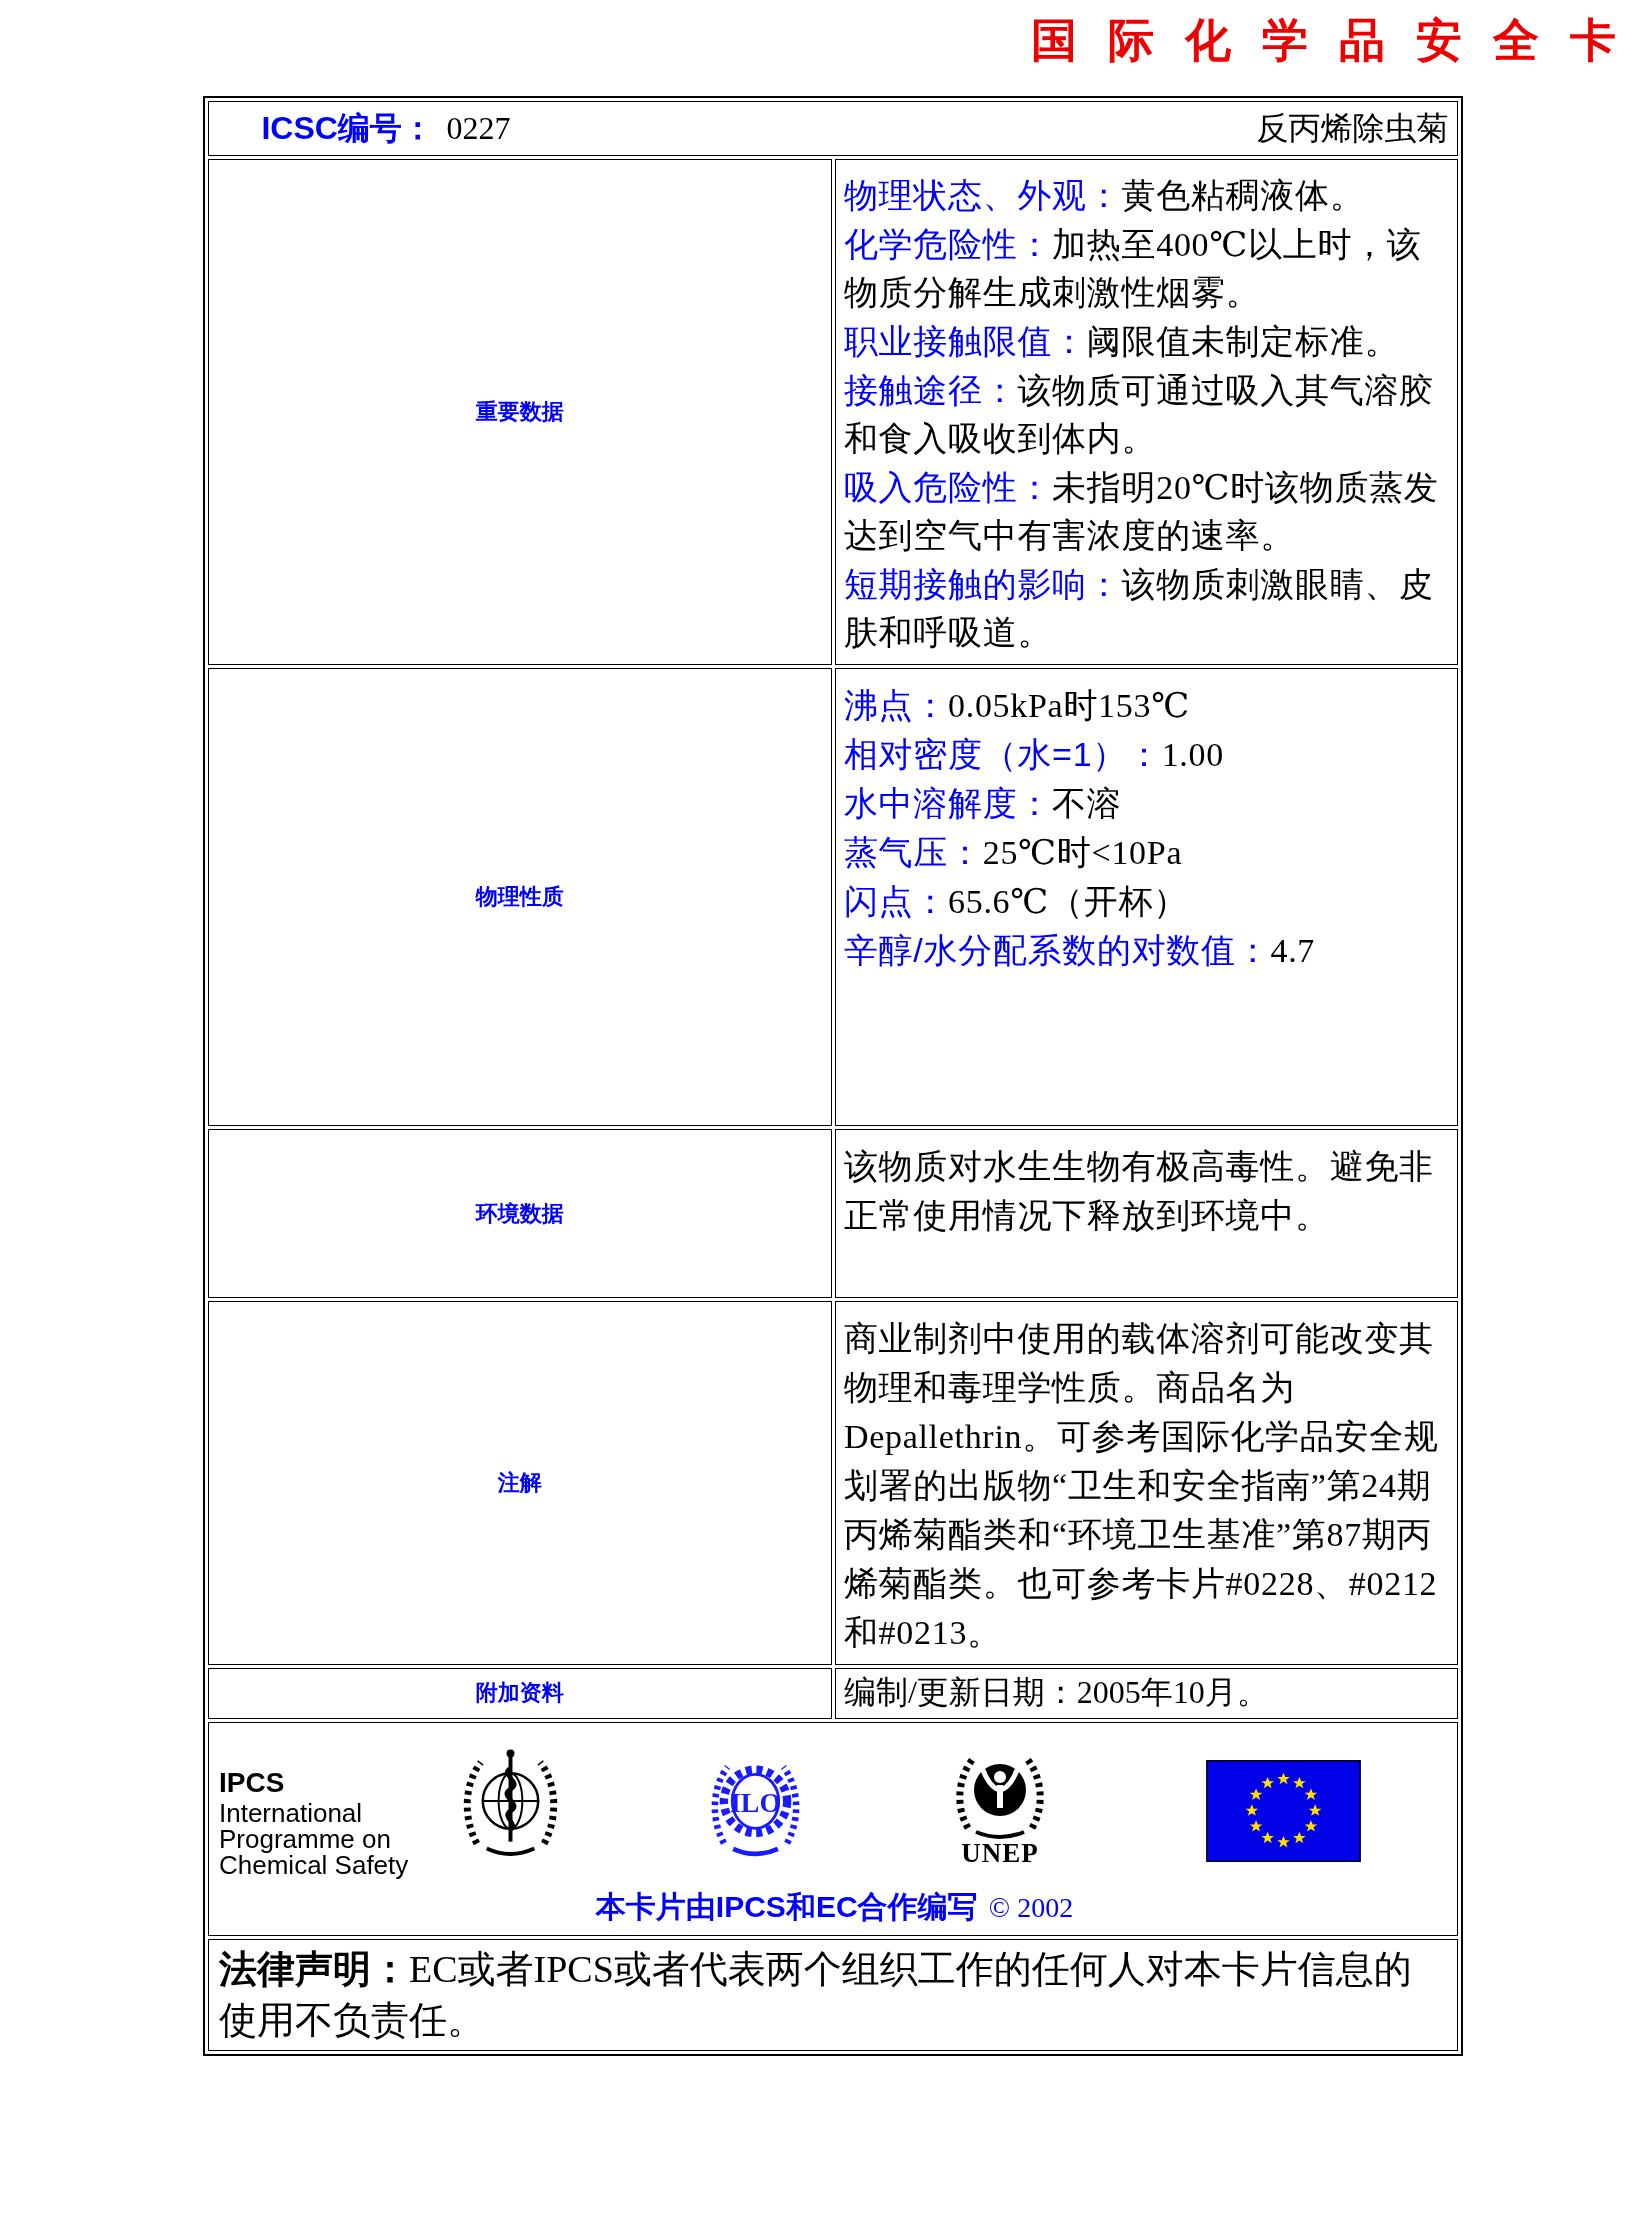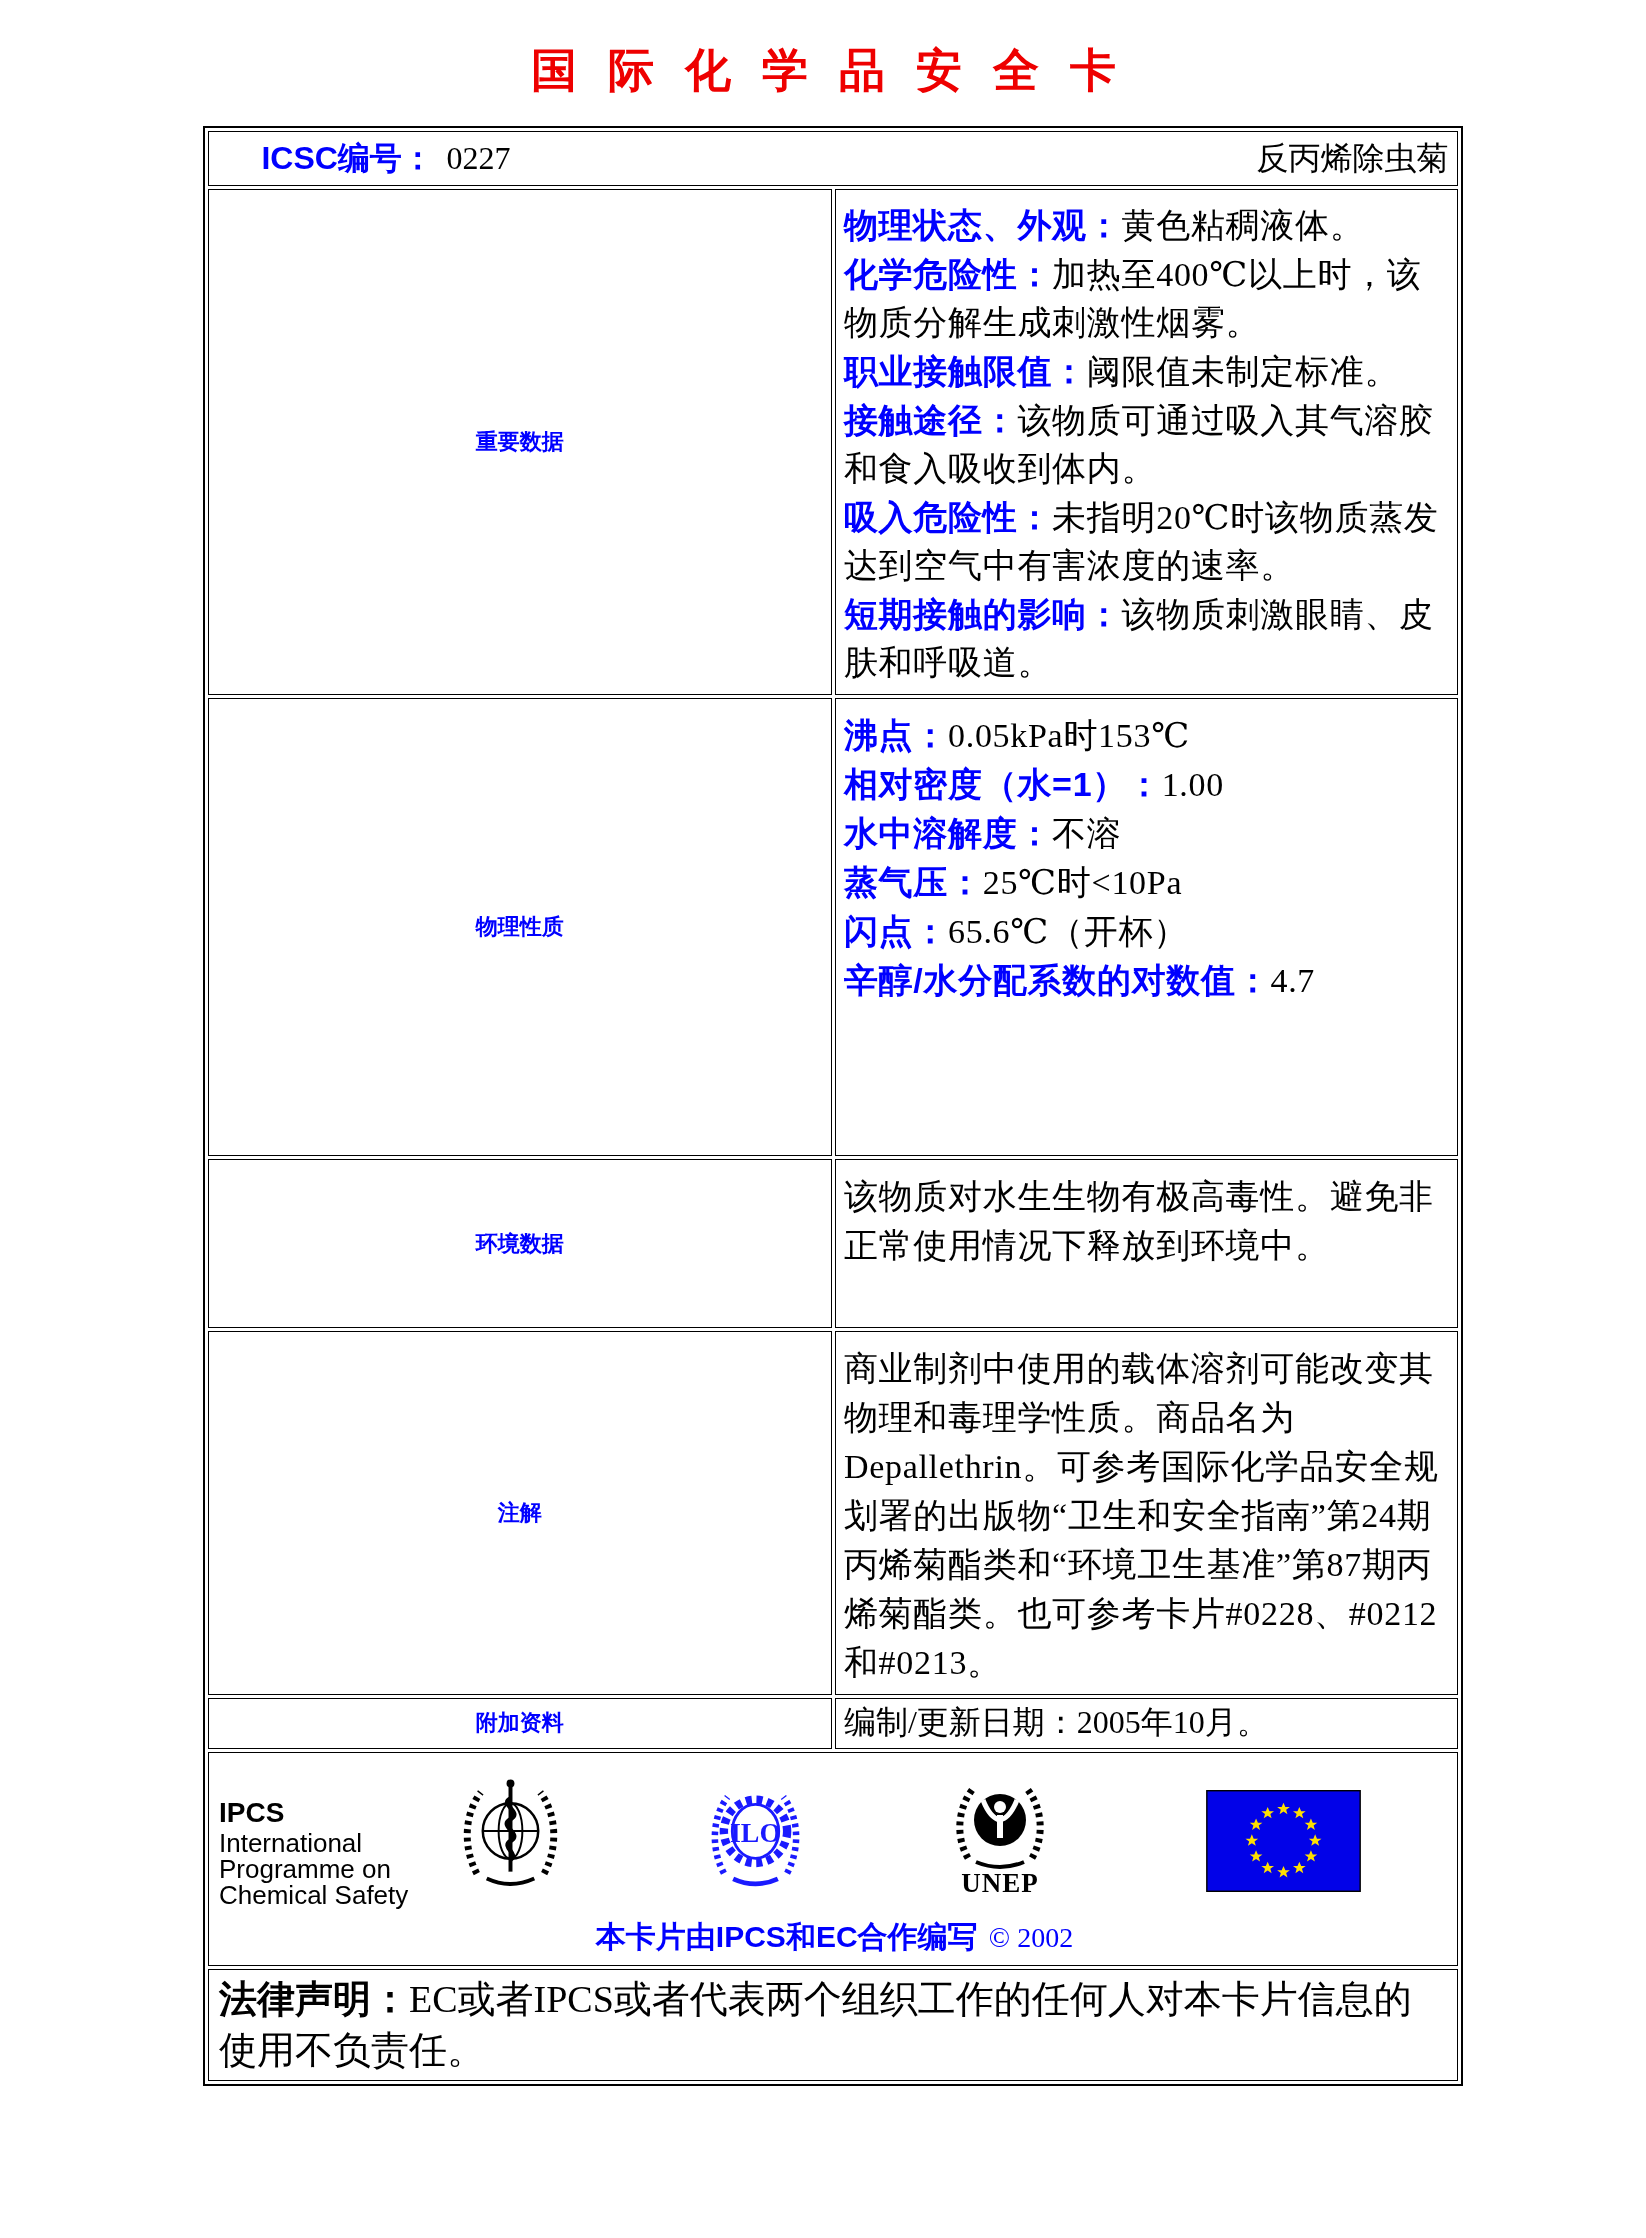--- a/index.html
+++ b/index.html
@@ -7,22 +7,22 @@
     --red:#ee0000;
     --black:#000000;
   }
   html,body{margin:0;padding:0;background:#ffffff;}
   body{
     width:1647px;height:2239px;position:relative;
     font-family:"Liberation Serif","DejaVu Serif",serif;
     color:var(--black);
   }
   .page-title{
-    padding-top:40px;
-    text-align:center;
+    padding-top:10px;
+    text-align:right;
     color:var(--red);
     font-size:46px;
     font-weight:bold;
     letter-spacing:31px;
     text-indent:31px;
     font-family:"DejaVu Serif","Liberation Serif",serif;
   }
   table.card{
     margin:24px 0 0 203px;
     width:1260px;
@@ -56,21 +56,21 @@
   .header-flex{display:flex;justify-content:space-between;align-items:center;margin-left:44px;}
   .icsc-label{
     color:var(--blue);font-weight:bold;
     font-family:"Liberation Sans","DejaVu Sans",sans-serif;
   }
   .icsc-number{color:#000;font-family:"Liberation Serif","DejaVu Serif",serif;margin-left:12.7px;}
   .chem-name{color:#000;font-family:Liberation Mono, monospace;}
   .kv-line{line-height:48px;}
   .phys .kv-line{line-height:49px;}
   .kv-key{
-    color:var(--blue);font-weight:bold;
+    color:var(--blue);font-weight:normal;
     font-family:"Liberation Sans","DejaVu Sans",sans-serif;
     text-align:center;
   }
   .kv-value{color:#000;}
   .flow-text{line-height:49px;max-width:1059px;}
   td.additional-cell{
     vertical-align:middle;height:38px;
     padding:2.8px 17px 2.8px 8.4px;font-size:32px;
   }
   td.logos-cell{height:172px;padding:11.3px 7px 7px 10px;vertical-align:top;}

